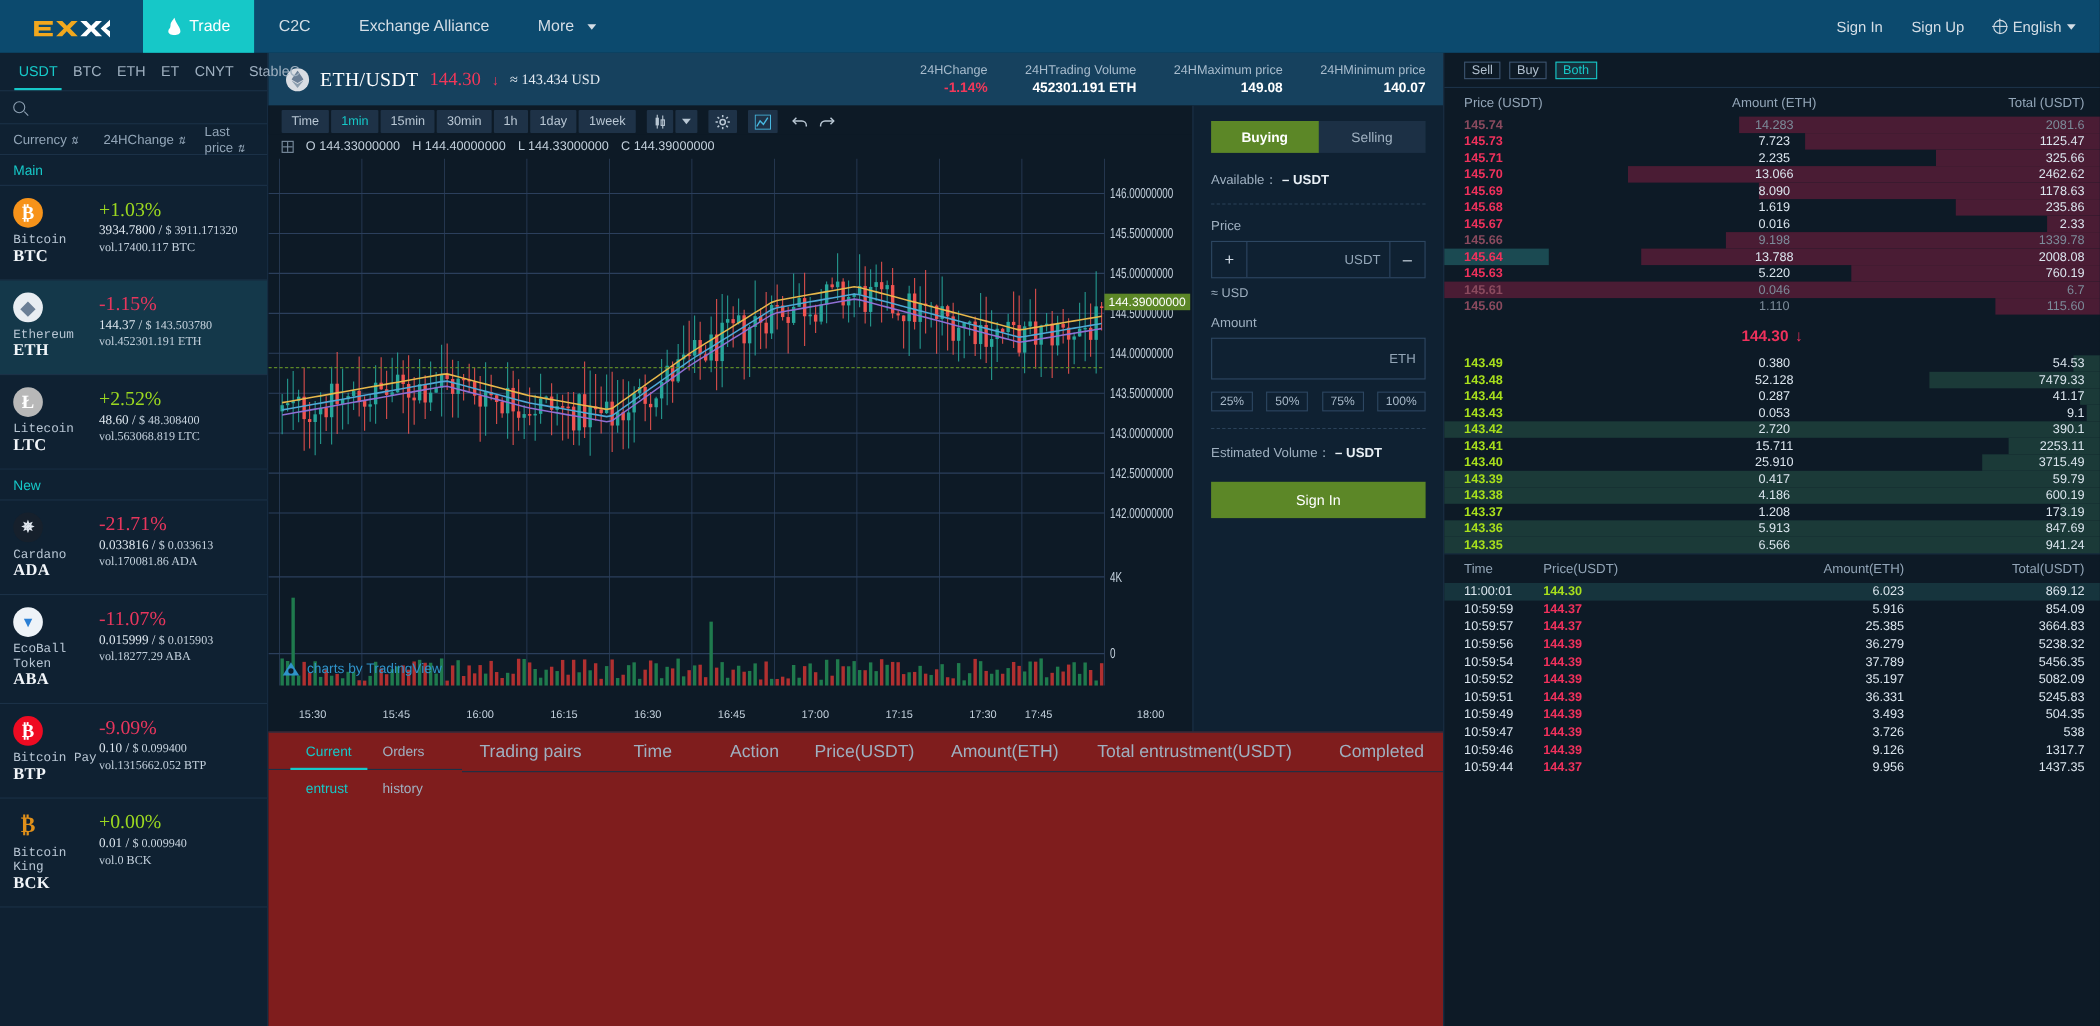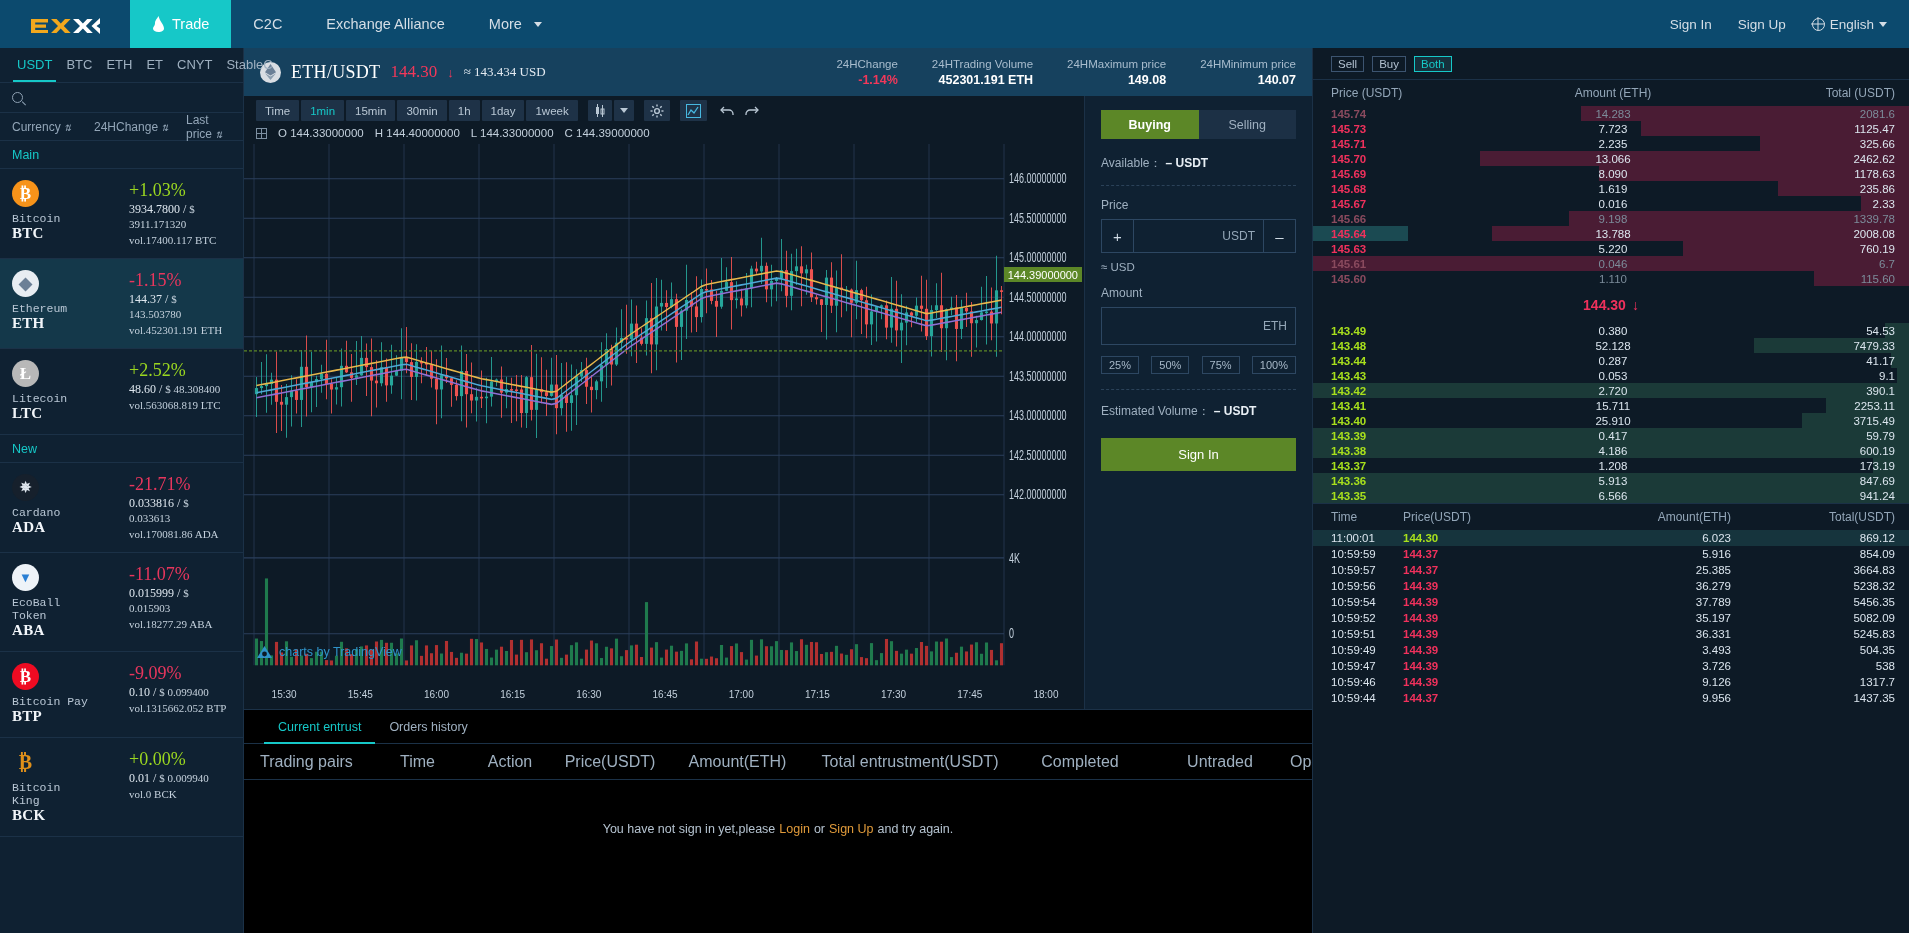--- a/index.html
+++ b/index.html
@@ -117,21 +117,21 @@
     width: 27px; height: 27px; border-radius: 50%;
     display: flex; align-items: center; justify-content: center;
     font-family: "Liberation Serif", serif; font-weight: bold; font-size: 17px;
     color: #fff; margin-bottom: 5px;
   }
   .coin-name { font-size: 11.5px; color: #b8c6d4; font-family:Liberation Mono, monospace; }
   .coin-sym {
     font-size: 15px; color: #f2f6fa; font-weight: bold;
     font-family: "Liberation Serif", serif; letter-spacing: .3px;
   }
-  .coin-mid { flex: 1; margin-left: 39px; }
+  .coin-mid { flex: 1; }
   .coin-chg { font-size: 18px; font-family:"Liberation Serif",serif; margin-bottom: 1px; }
   .up { color: #9bd720; }
   .down { color: #e8365d; }
   .coin-px { font-size: 12px; color: #dde6ee; font-family:"Liberation Serif",serif; margin-bottom:2px;}
   .coin-px .small { font-size: 11px; color: #c7d3de; }
   .coin-vol { font-size: 11px; color: #c3d0dc; font-family:"Liberation Serif",serif;}
   
   .center { flex: 1; display: flex; flex-direction: column; min-width: 0; background:#0d1a26;}
   .pair-bar {
     height: 48px; background: #16415e; display: flex; align-items: center;
@@ -226,22 +226,22 @@
     padding: 2px 7px; cursor: pointer;
   }
   .est { font-size: 12px; color: #9fb0c0; margin: 13px 0 18px 0; }
   .est b { color: #e8eff5; margin-left: 4px; }
   .signin-btn {
     height: 33px; background: #5c8727; color: #fff; font-size: 13px;
     display: flex; align-items: center; justify-content: center; cursor: pointer;
   }
   
   .orders {
-    border-top: 1px solid #1b3147; background: #000000; height: 224px;
-    display: flex; flex-direction: column;
+    border-top: 1px solid #1b3147; background: #7f1d1d; height: 268px;
+    display: flex; 
   }
   .ord-tabs { display: flex; height: 34px; padding: 0 20px; border-bottom: 1px solid #1b3147; }
   .ord-tab {
     padding: 0 14px; height: 34px; line-height: 34px; font-size: 12.5px;
     color: #9fb0c0; cursor: pointer; position: relative;
   }
   .ord-tab.active { color: #16c8c8; }
   .ord-tab.active::after {
     content:''; position:absolute; left:0; right:0; bottom:0; height:2px; background:#16c8c8;
   }
@@ -1119,21 +1119,21 @@
           <div id="taxis" style="display:flex;width:100%">
               <span style="flex: 1 1 0%; text-align: center;">15:30</span>
               <span style="flex: 1 1 0%; text-align: center;">15:45</span>
               <span style="flex: 1 1 0%; text-align: center;">16:00</span>
               <span style="flex: 1 1 0%; text-align: center;">16:15</span>
               <span style="flex: 1 1 0%; text-align: center;">16:30</span>
               <span style="flex: 1 1 0%; text-align: center;">16:45</span>
               <span style="flex: 1 1 0%; text-align: center;">17:00</span>
               <span style="flex: 1 1 0%; text-align: center;">17:15</span>
               <span style="flex: 1 1 0%; text-align: center;">17:30</span>
-              <span style="flex: 1 1 0%; text-align: center;">17:45</span>
+              <span style="flex: 1 1 0%; text-align: left;">17:45</span>
               <span style="flex: 1 1 0%; text-align: center;">18:00</span>
             </div>
         </div>
       </div>
 
       <div class="form-col">
         <div class="bs-toggle">
           <div class="bs-btn active">Buying</div>
           <div class="bs-btn">Selling</div>
         </div>

